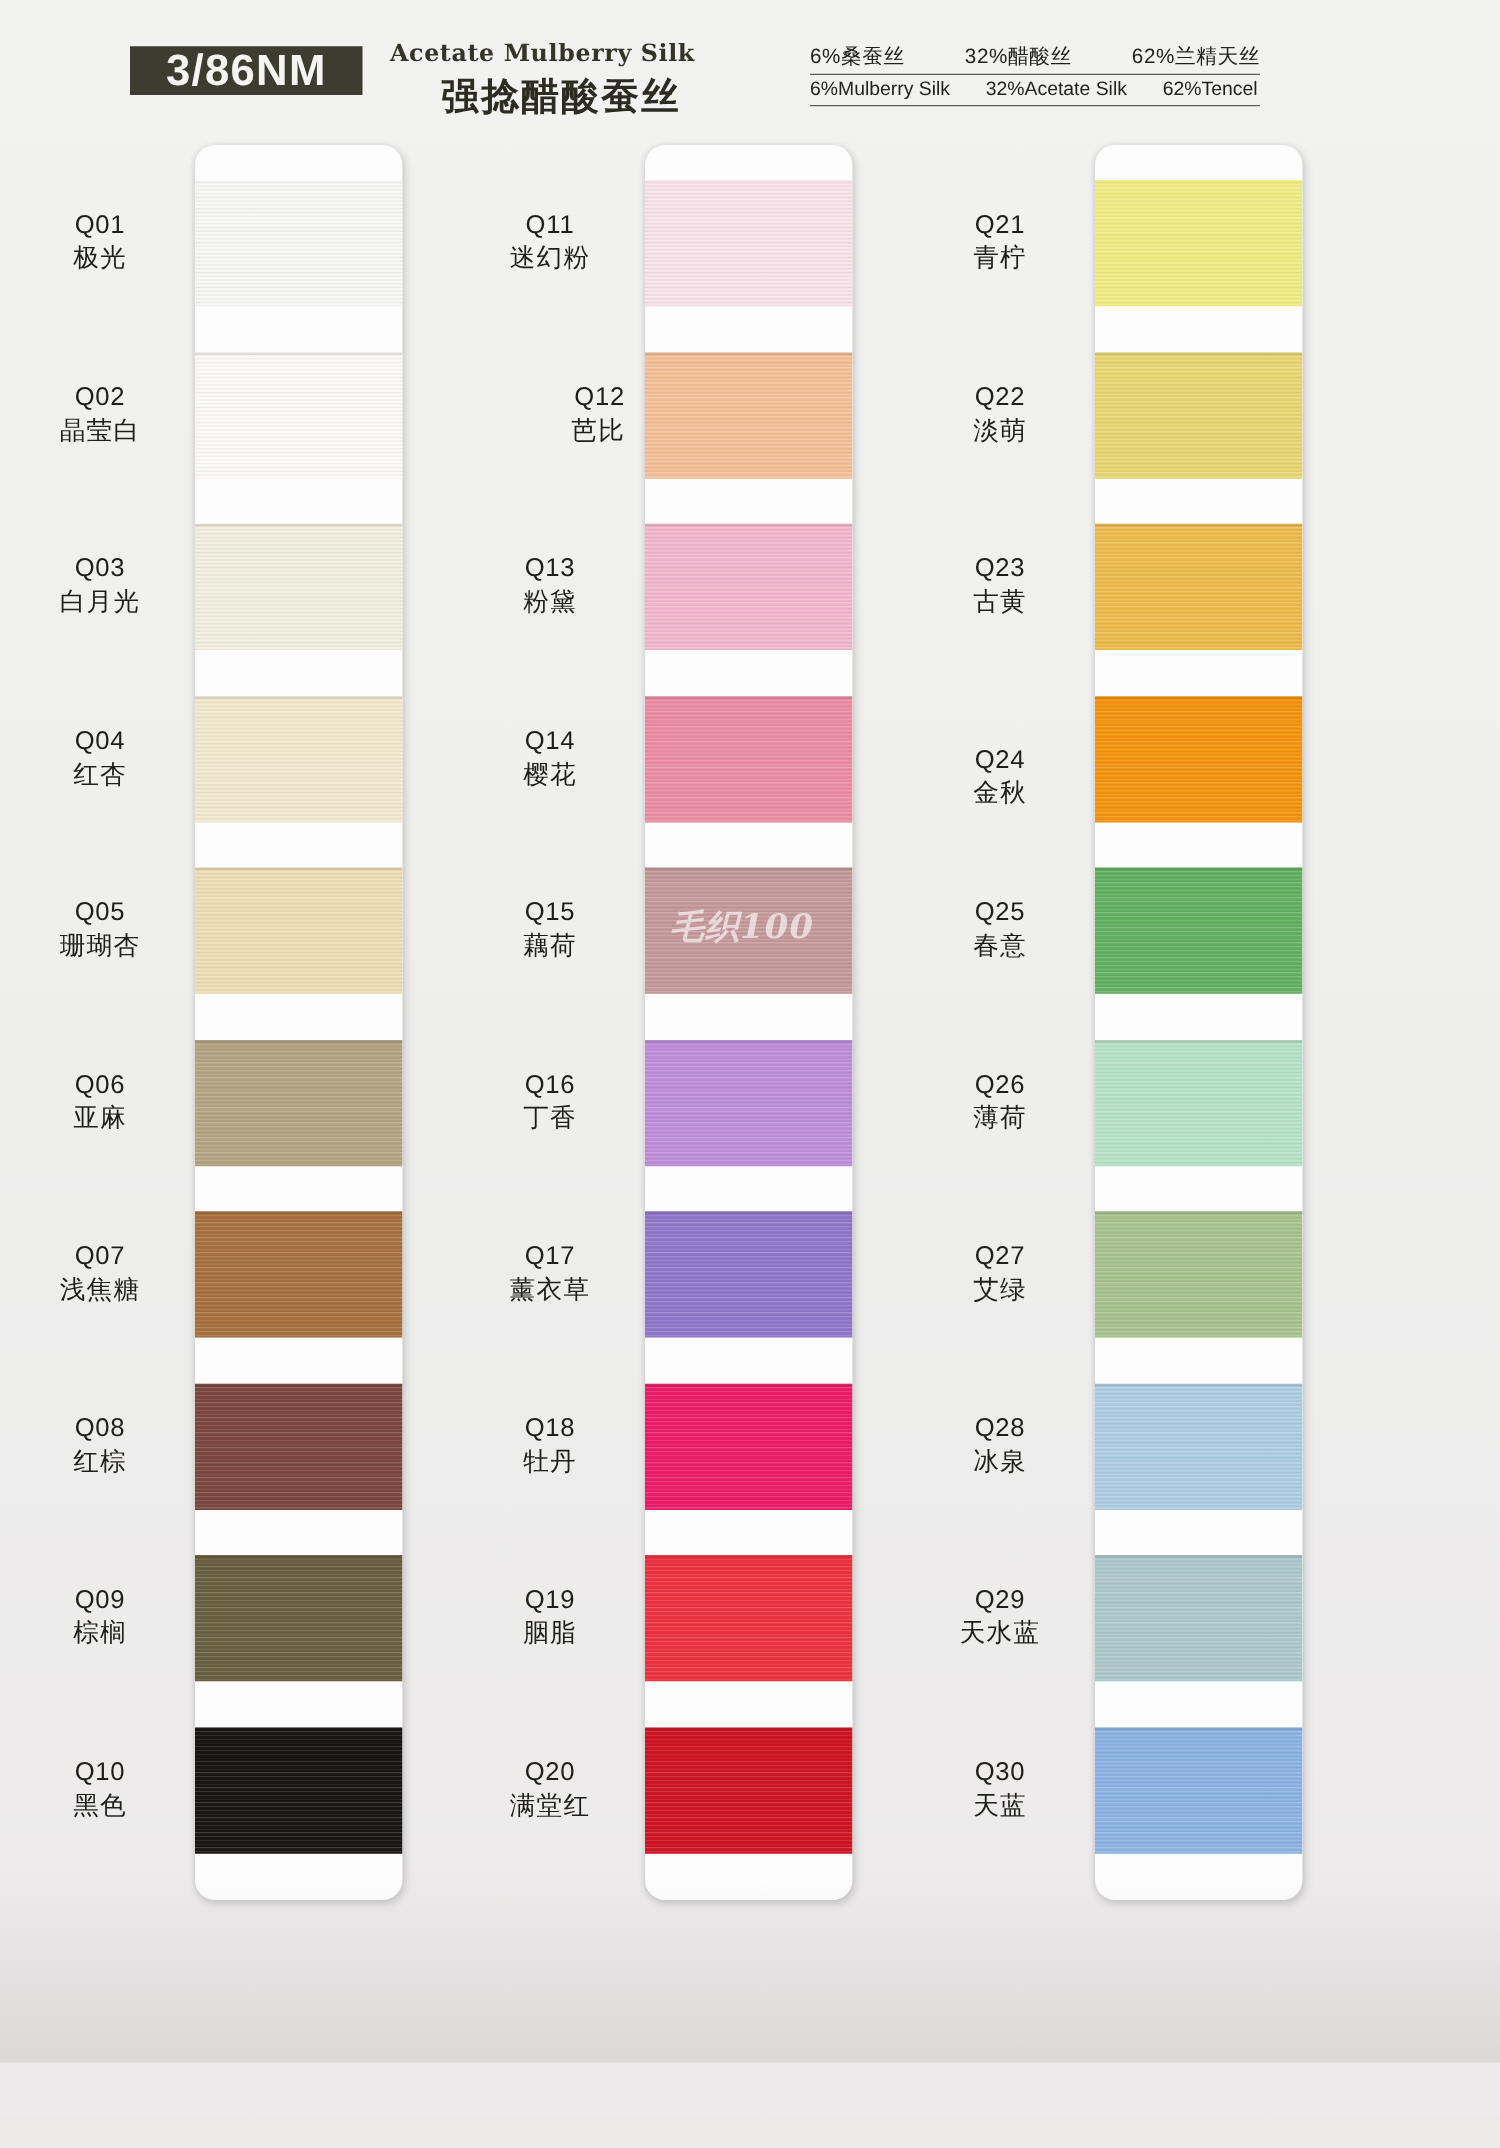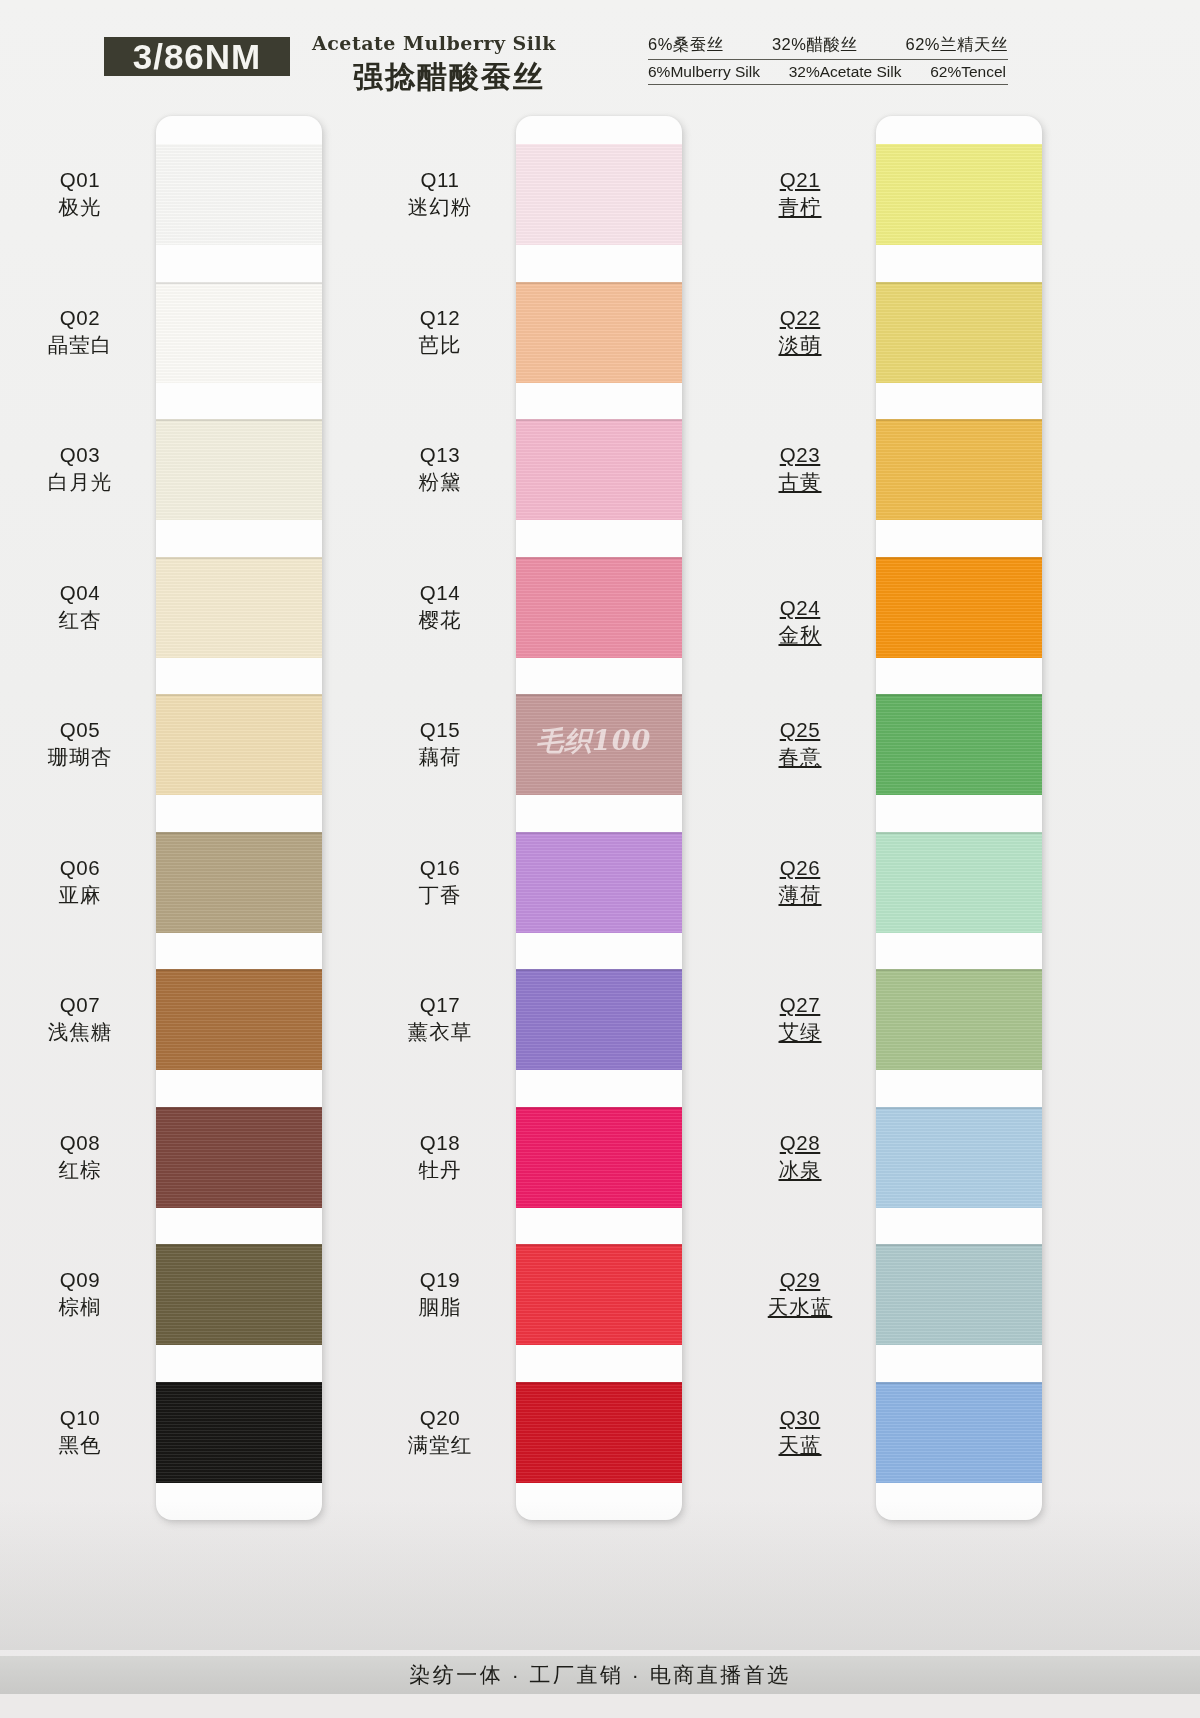--- a/index.html
+++ b/index.html
@@ -90,21 +90,21 @@
   }
   
   .label {
     position:absolute; text-align:center; width:120px;
     color:#1e1e1a;
   }
   .label .code { font-size:20.5px; line-height:1.28; letter-spacing:0.6px; }
   .label .name { font-size:20.5px; line-height:1.35; letter-spacing:1px; }
   #labels-0 .label { left:20px; }
   #labels-1 .label { left:380px; }
-  #labels-2 .label { left:740px;text-decoration:underline; }
+  #labels-2 .label { left:740px; }
   
   #watermark {
     position:absolute; left:536px; top:723px;
     font-size:27px; font-style:italic; font-weight:bold;
     color:rgba(255,255,255,0.62);
     letter-spacing:1px; pointer-events:none;
     font-family:"DejaVu Serif","Liberation Serif",serif;
   }
   
   #footer-band {
@@ -230,21 +230,21 @@
       <div class="label" style="top: 1404.5px;">
         <div class="code">Q10</div>
         <div class="name">黑色</div>
       </div>
     </div>
   <div id="labels-1">
       <div class="label" style="top: 167px;">
         <div class="code">Q11</div>
         <div class="name">迷幻粉</div>
       </div>
-      <div class="label" style="top: 304.5px;">
+      <div class="label" style="top: 304.5px; text-align: right;">
         <div class="code">Q12</div>
         <div class="name">芭比</div>
       </div>
       <div class="label" style="top: 442px;">
         <div class="code">Q13</div>
         <div class="name">粉黛</div>
       </div>
       <div class="label" style="top: 579.5px;">
         <div class="code">Q14</div>
         <div class="name">樱花</div>
@@ -314,18 +314,15 @@
       <div class="label" style="top: 1404.5px;">
         <div class="code">Q30</div>
         <div class="name">天蓝</div>
       </div>
     </div>
 
   <div id="watermark">毛织100</div>
 
   <div id="paper-shadow"></div>
 
-  <div id="footer-band">
-    <span>染纺一体 · 工厂直销 · 电商直播首选</span>
-  </div>
   <div id="bottom-fill"></div>
 
 </div>
 
 </body></html>

